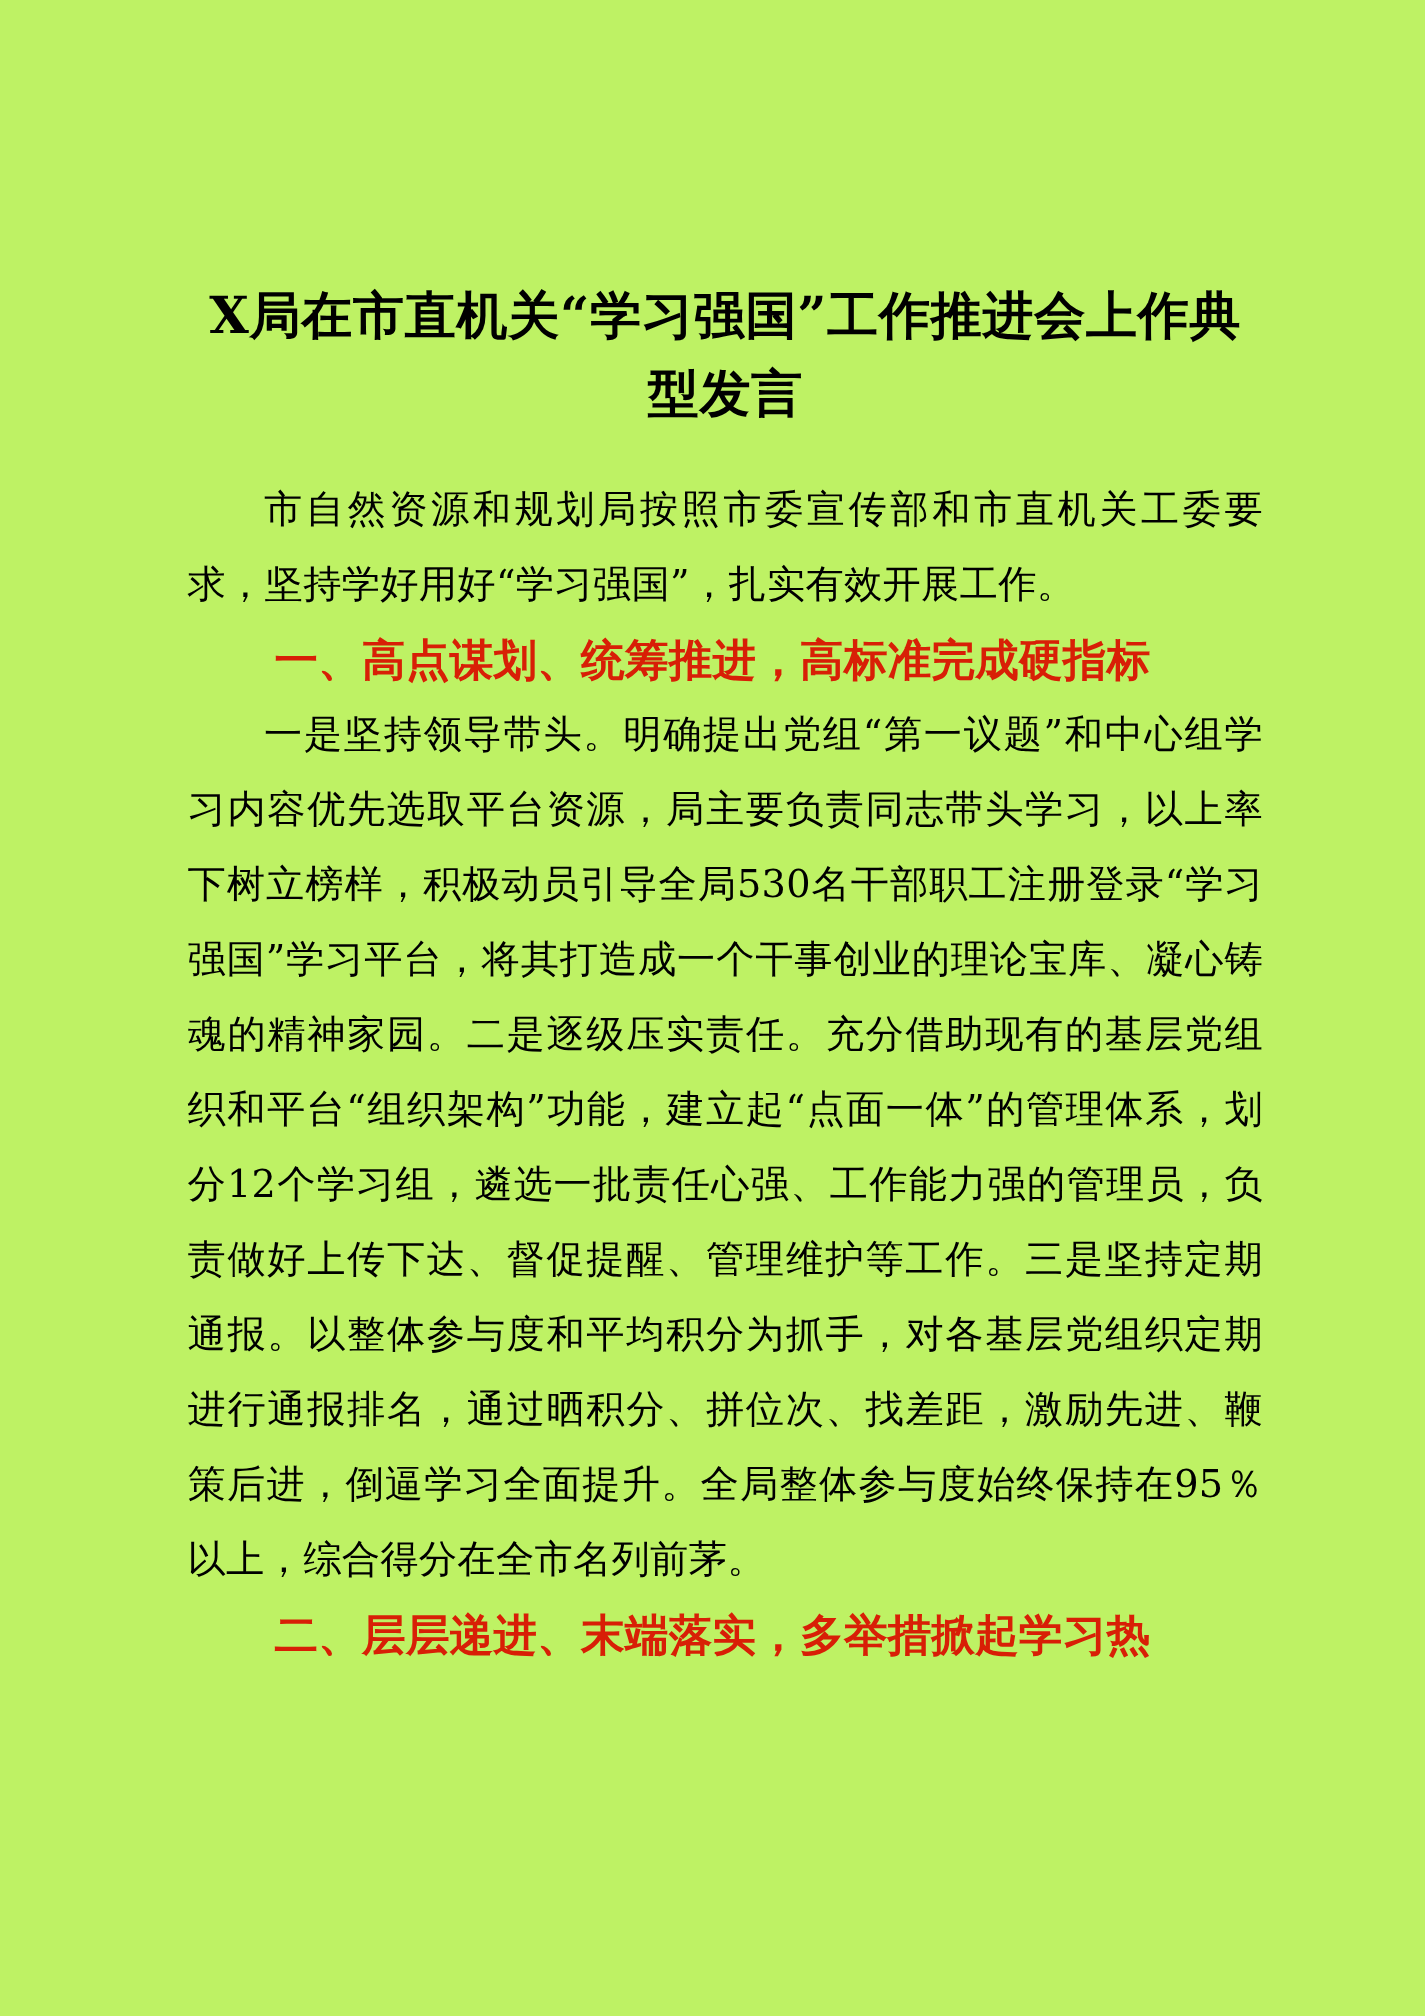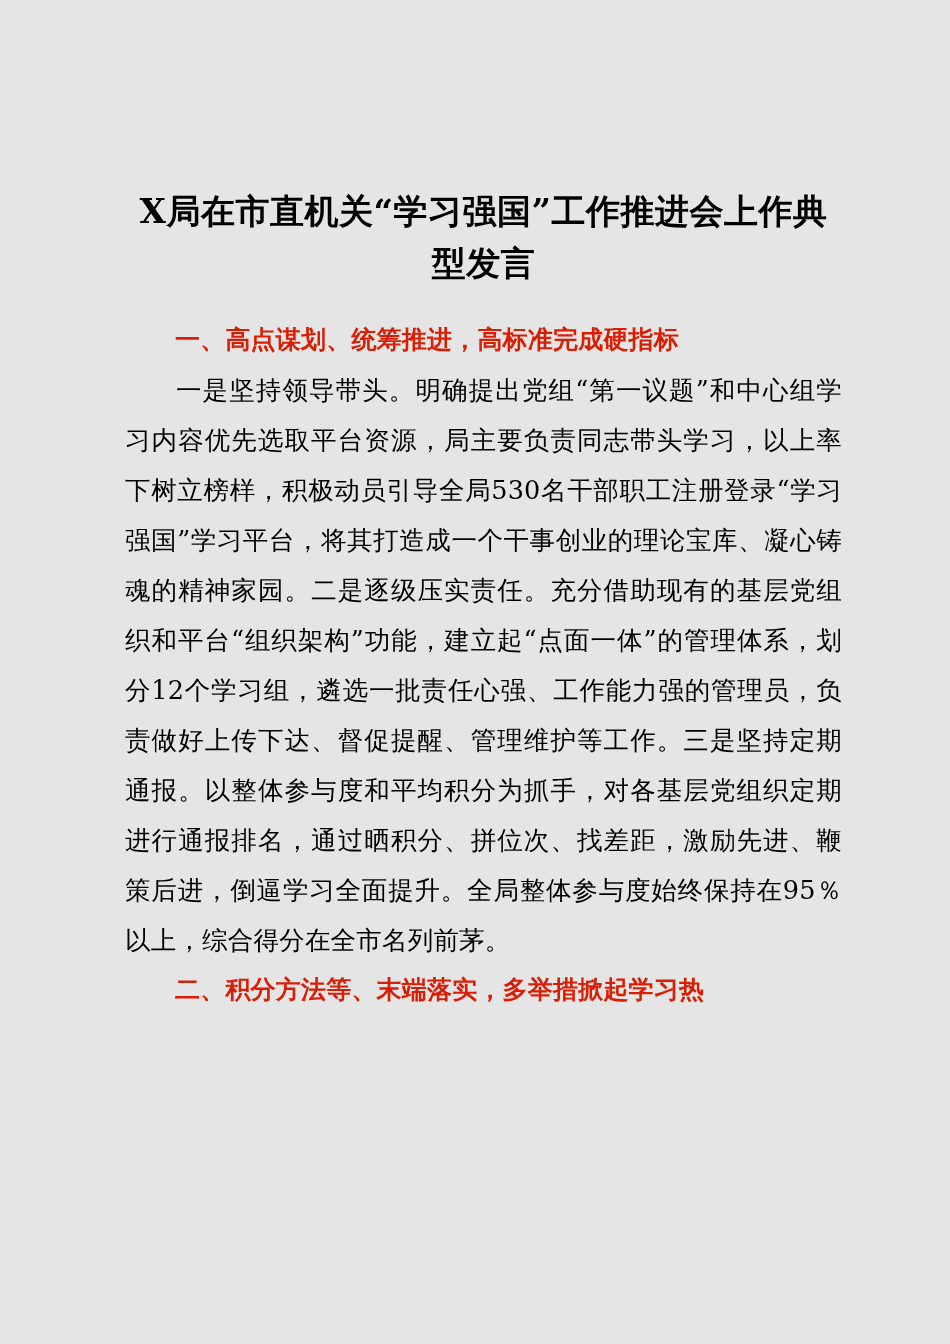--- a/index.html
+++ b/index.html
@@ -11,21 +11,21 @@
     width: 950px;
     height: 1344px;
     font-family: "DejaVu Serif", "Liberation Serif", serif;
     color: #000000;
     overflow: hidden;
   }
   .page {
     position: relative;
     width: 950px;
     height: 1344px;
-    background: #e5e5e5;
+    background: #bef264;
     box-sizing: border-box;
     padding: 185px 108px 0 125px;
   }
   .doc-title {
     font-family: "DejaVu Serif", "Liberation Serif", serif;
     font-weight: bold;
     font-size: 34px;
     line-height: 52px;
     text-align: center;
     letter-spacing: 0.5px;
@@ -35,21 +35,21 @@
   .para {
     font-size: 25.5px;
     line-height: 50px;
     text-align: justify;
     text-justify: inter-ideograph;
     margin: 0;
     text-indent: 2em;
     letter-spacing: 0.2px;
   }
   .heading {
-    font-size: 25px;
+    font-size: 29px;
     line-height: 50px;
     font-weight: bold;
     color: #d81f06;
     margin: 0;
     text-indent: 2em;
     letter-spacing: 0.2px;
   }
   .b {
     font-weight: normal;
   }
@@ -57,21 +57,22 @@
     overflow: hidden;
   }
 </style>
 </head>
 <body>
 
 <div class="page">
 
   <h1 class="doc-title">X局在市直机关“学习强国”工作推进会上作典型发言</h1>
 
+  <p class="para">市自然资源和规划局按照市委宣传部和市直机关工委要求，坚持学好用好“学习强国”，扎实有效开展工作。</p>
 
   <p class="heading">一、高点谋划、统筹推进，高标准完成硬指标</p>
 
   <p class="para"><span class="b">一是</span><span>坚持领导带头。明确提出党组“第一议题”和中心组学习内容优先选取平台资源，局主要负责同志带头学习，以上率下树立榜样，积极动员引导全局530名干部职工注册登录“学习强国”学习平台，将其打造成一个干事创业的理论宝库、凝心铸魂的精神家园。</span><span class="b">二是</span><span>逐级压实责任。充分借助现有的基层党组织和平台“组织架构”功能，建立起“点面一体”的管理体系，划分12个学习组，遴选一批责任心强、工作能力强的管理员，负责做好上传下达、督促提醒、管理维护等工作。</span><span class="b">三是</span><span>坚持定期通报。以整体参与度和平均积分为抓手，对各基层党组织定期进行通报排名，通过晒积分、拼位次、找差距，激励先进、鞭策后进，倒逼学习全面提升。全局整体参与度始终保持在95％以上，综合得分在全市名列前茅。</span></p>
 
-  <p class="heading">二、积分方法等、末端落实，多举措掀起学习热</p>
+  <p class="heading">二、层层递进、末端落实，多举措掀起学习热</p>
 
 
 </div>
 
 </body></html>

